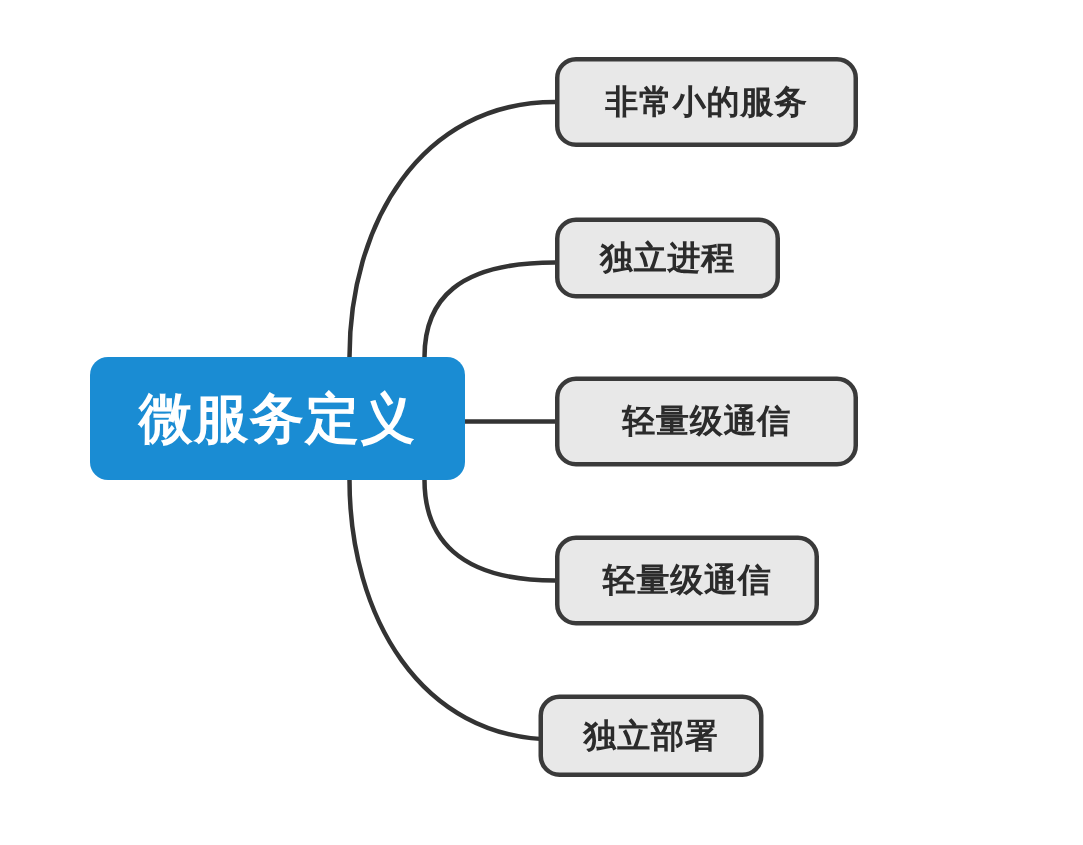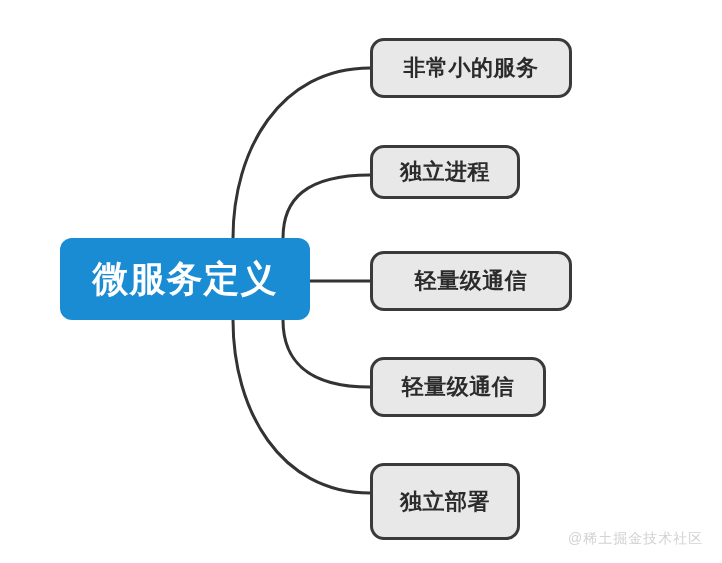--- a/index.html
+++ b/index.html
@@ -88,18 +88,17 @@
       </div>
       <div class="node node-branch" style="left: 370px; top: 145px; width: 150px; height: 54px; background: rgb(232, 232, 232); border-color: rgb(58, 58, 58); color: rgb(43, 43, 43);">
         <span>独立进程</span>
       </div>
       <div class="node node-branch" style="left: 370px; top: 251px; width: 202px; height: 60px; background: rgb(232, 232, 232); border-color: rgb(58, 58, 58); color: rgb(43, 43, 43);">
         <span>轻量级通信</span>
       </div>
       <div class="node node-branch" style="left: 370px; top: 357px; width: 176px; height: 60px; background: rgb(232, 232, 232); border-color: rgb(58, 58, 58); color: rgb(43, 43, 43);">
         <span>轻量级通信</span>
       </div>
-      <div class="node node-branch" style="left: 370px; top: 463px; width: 150px; height: 77px; background: rgb(232, 232, 232); border-color: rgb(58, 58, 58); color: rgb(43, 43, 43);">
+      <div class="node node-branch" style="left: 359px; top: 463px; width: 150px; height: 55px; background: rgb(232, 232, 232); border-color: rgb(58, 58, 58); color: rgb(43, 43, 43);">
         <span>独立部署</span>
       </div>
     </div>
-  <div class="watermark" style="left: 568px; top: 530px; color: rgb(210, 210, 210);">@稀土掘金技术社区</div>
 </div>
 
 </body></html>

